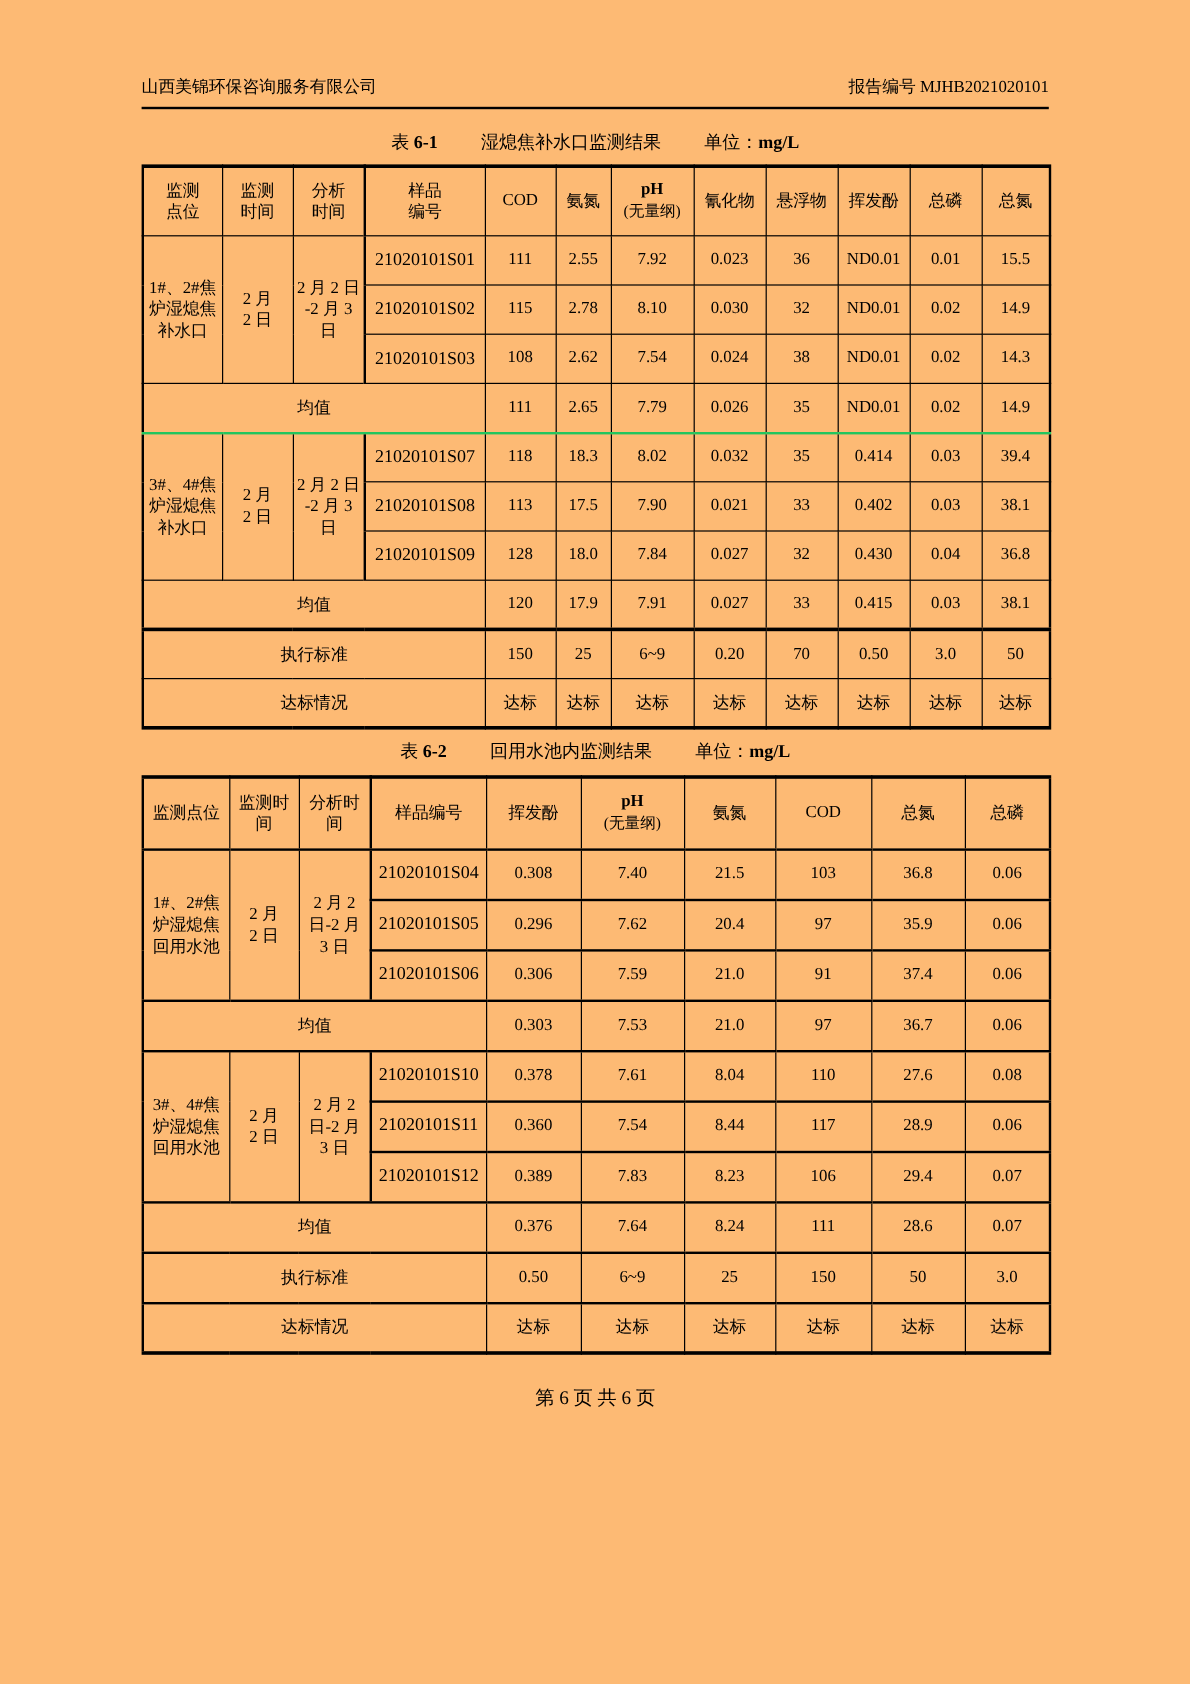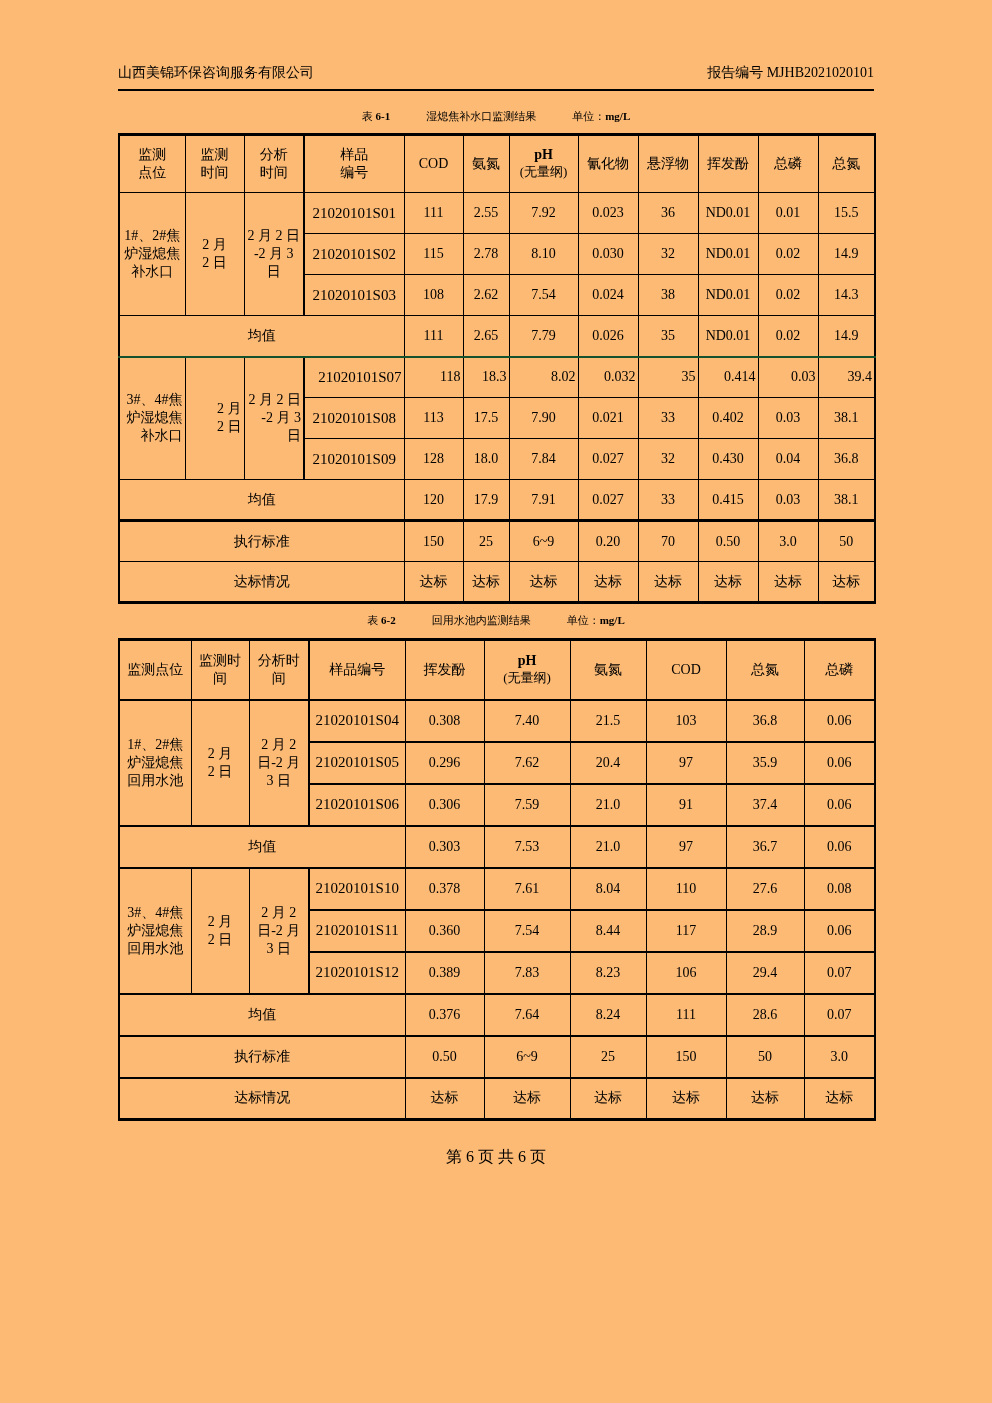--- a/index.html
+++ b/index.html
@@ -5,36 +5,36 @@
   html,body{margin:0;padding:0;background:#ffffff;}
   .page{
     width:992px;height:1403px;margin:0 auto;background:#fdba74;box-sizing:border-box;
     padding:64px 118px 0 118px;color:#000;
     font-family:"Liberation Serif","DejaVu Serif",serif;
   }
   .doc-header{display:flex;justify-content:space-between;align-items:flex-end;font-size:14px;}
   .header-rule{border-bottom:2.5px solid #000;margin-top:7px;}
   .section-heading{font-size:26px;font-weight:400;margin:32px 0 0 0;letter-spacing:1px;}
   .intro{font-size:19px;margin:30px 0 0 0;text-indent:38px;}
-  .caption{display:flex;justify-content:center;align-items:baseline;gap:36px;font-size:11px;}
+  .caption{display:flex;justify-content:center;align-items:baseline;gap:36px;font-size:15px;}
   #cap1{margin:18px 0 9px 0;}
   #cap2{margin:9px 0 10px 0;}
   .bold{font-weight:bold;}
   .tbl{width:756px;border-collapse:collapse;table-layout:fixed;font-size:14px;}
   .tbl th,.tbl td{text-align:center;vertical-align:middle;font-weight:normal;padding:1px 2px;overflow:hidden;}
   .pre{white-space:pre-line;}
   .ph-sub{display:block;font-size:13px;white-space:nowrap;}
   .id{font-size:15px;padding:1px 0;}
   .vthick{border-left:2.5px solid #000 !important;}
   #t1{border:solid #000;border-width:3px 2px;}
   #t1 th,#t1 td{border:1px solid #000;}
   #t1 thead tr{height:58px;}
   #t1 tbody tr{height:41px;}
   #t1 tr.sep td{border-top:3px solid #000;}
-  #t1 tr.gsep td{border-top:2px solid #14532d;text-align:right;}
+  #t1 tr.gsep td{border-top:2px solid #22c55e;}
   #t2{border:solid #000;border-width:3px 2px;}
   #t2 th,#t2 td{border:solid #000;border-width:2px 1px;}
   #t2 thead tr{height:60px;}
   #t2 tbody tr{height:42px;}
   .blank-note{text-align:center;font-size:15px;margin-top:5px;letter-spacing:-1px;white-space:nowrap;}
   .page-num{text-align:center;font-size:16px;margin-top:26px;}
 </style>
 </head>
 <body>
 

